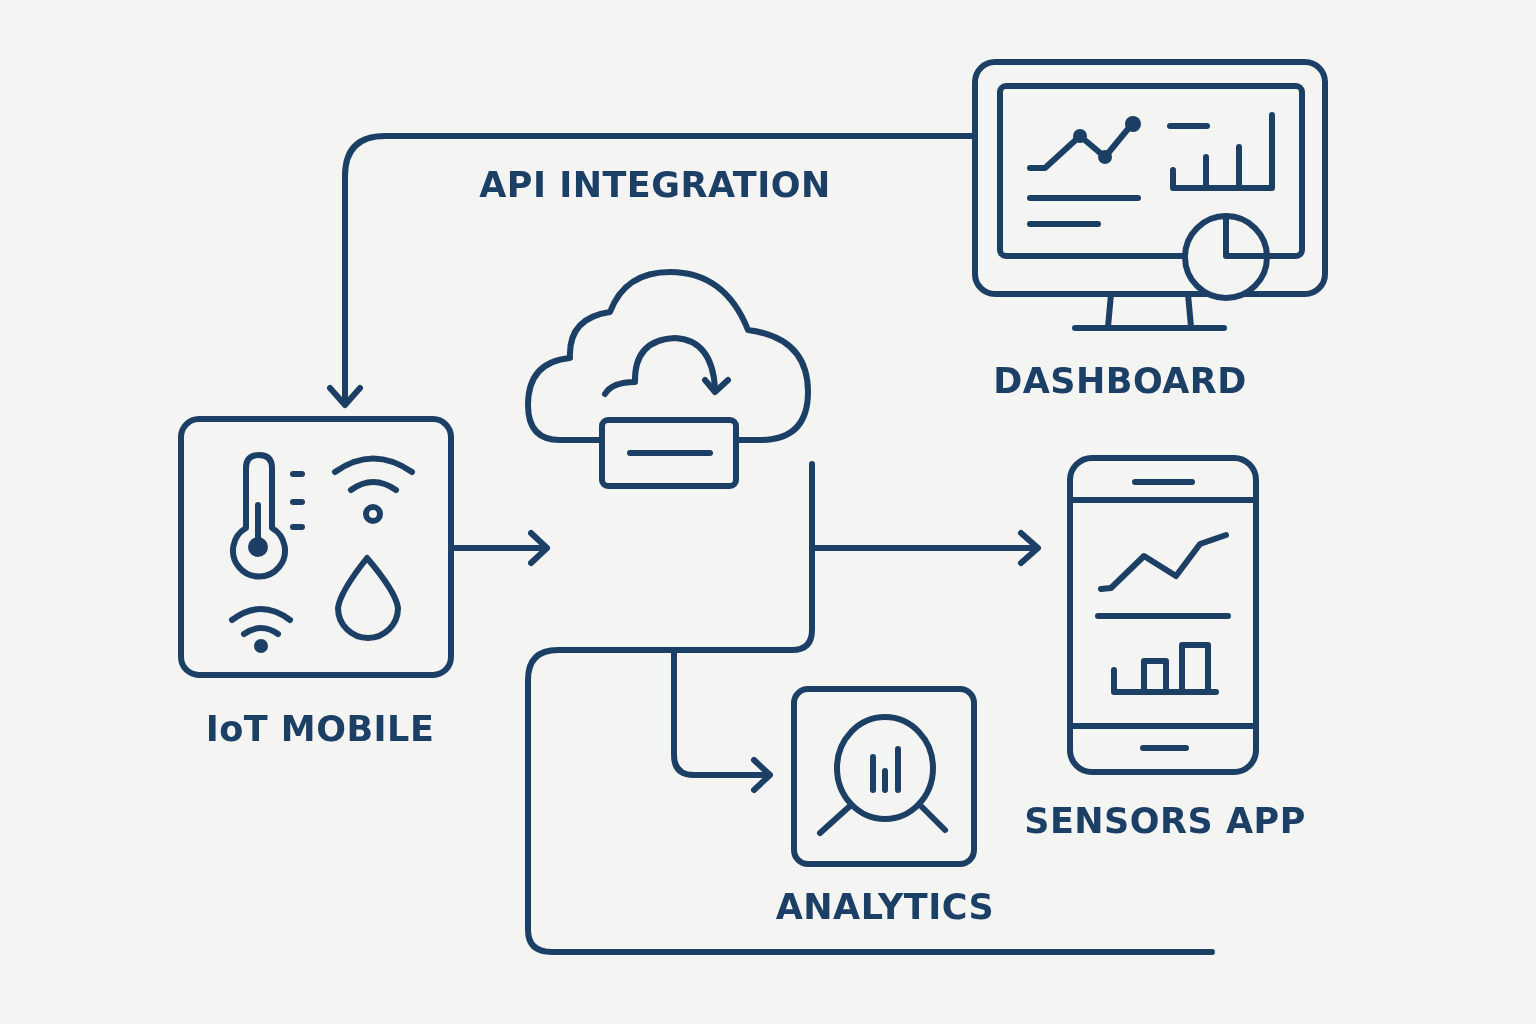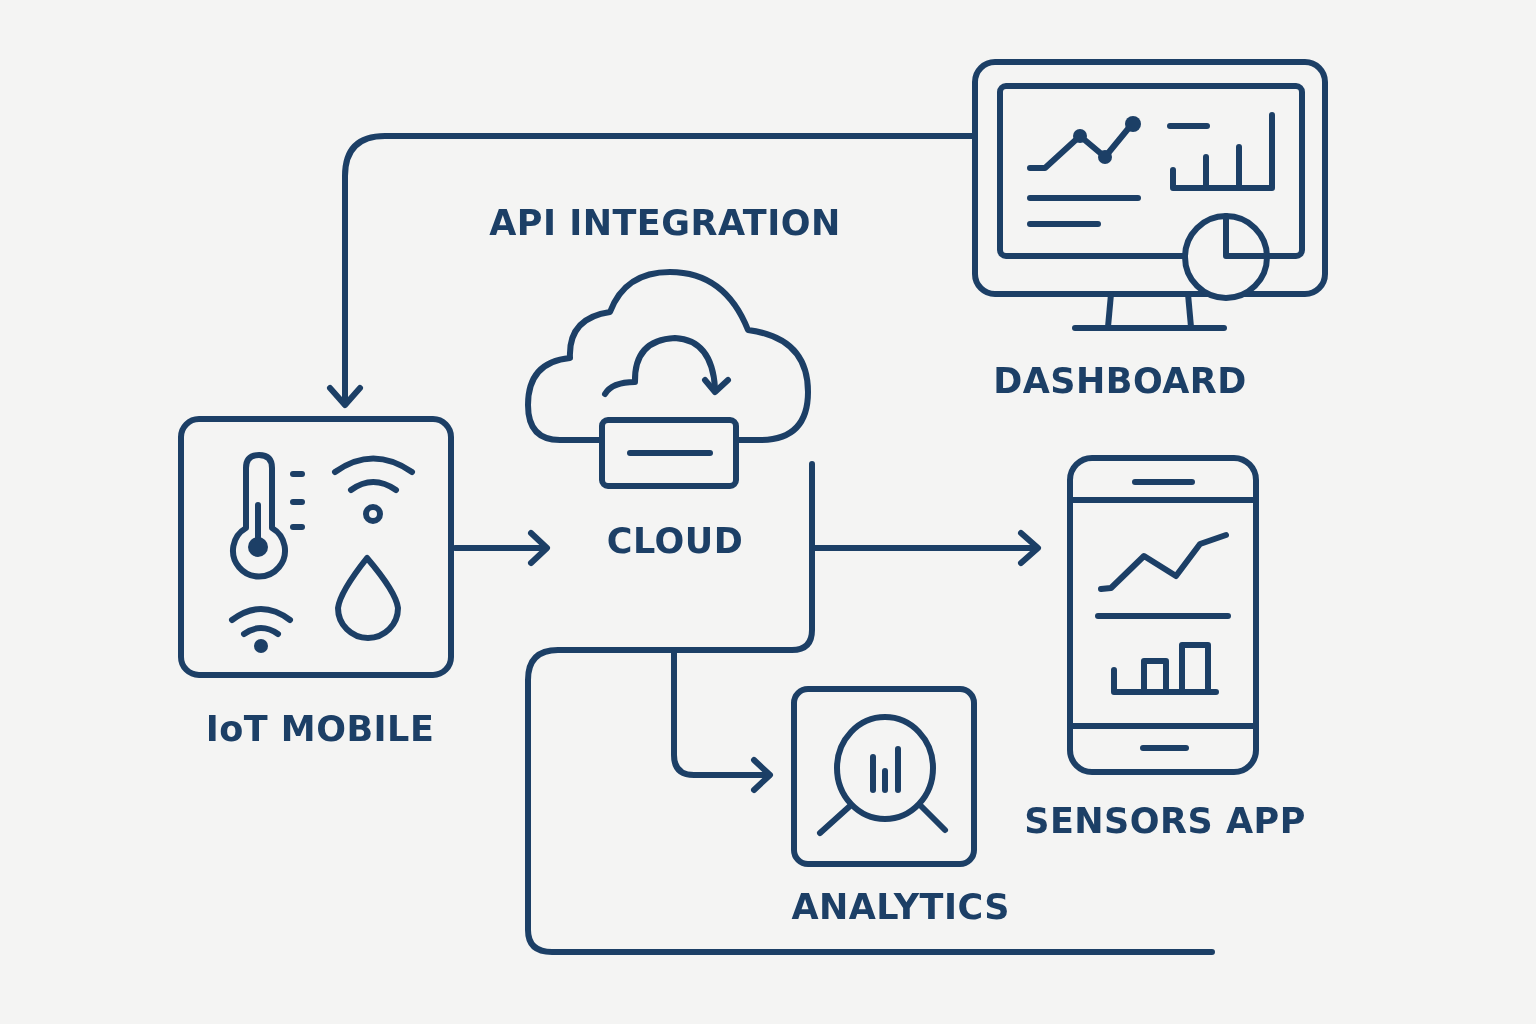--- a/index.html
+++ b/index.html
@@ -17,26 +17,26 @@
       position: absolute;
       color: #1c3f66;
       font-family: "DejaVu Sans", sans-serif;
       font-weight: bold;
       font-size: 35px;
       letter-spacing: 0.5px;
       text-align: center;
       white-space: nowrap;
       line-height: 46px;
     }
-    #lbl-api { left: 480px; top: 162px; width: 370px; margin-top: 38px; }
+    #lbl-api { left: 470px; top: 162px; width: 370px; }
     #lbl-dash { left: 975px; top: 358px; width: 290px; }
     #lbl-iot { left: 180px; top: 706px; width: 280px; }
     #lbl-cloud { left: 560px; top: 518px; width: 230px; }
     #lbl-mobile { left: 1020px; top: 798px; width: 290px; }
-    #lbl-analytics { left: 760px; top: 884px; width: 250px; text-align: right; }
+    #lbl-analytics { left: 760px; top: 884px; width: 250px; }
   </style>
 </head>
 <body>
 
 <svg class="diagram" width="1536" height="1024" viewBox="0 0 1536 1024">
 
   <g>
     <path class="stroke" d="M975,136 L385,136 Q345,136 345,176 L345,404"></path>
     <path class="stroke" d="M330,388 L345,405 L360,388"></path>
   </g>
@@ -137,16 +137,15 @@
     <line class="stroke" x1="898" y1="749" x2="898" y2="790"></line>
     <line class="stroke" x1="850" y1="806" x2="820" y2="833"></line>
     <line class="stroke" x1="921" y1="806" x2="945" y2="830"></line>
   </g>
 </svg>
 
 <div class="label" id="lbl-api">API INTEGRATION</div>
 <div class="label" id="lbl-dash">DASHBOARD</div>
 <div class="label" id="lbl-iot">IoT MOBILE</div>
 <div class="label" id="lbl-cloud">
-  <div>CLOUD</div>
 </div>
 <div class="label" id="lbl-mobile">SENSORS APP</div>
 <div class="label" id="lbl-analytics">ANALYTICS</div>
 
 </body></html>

